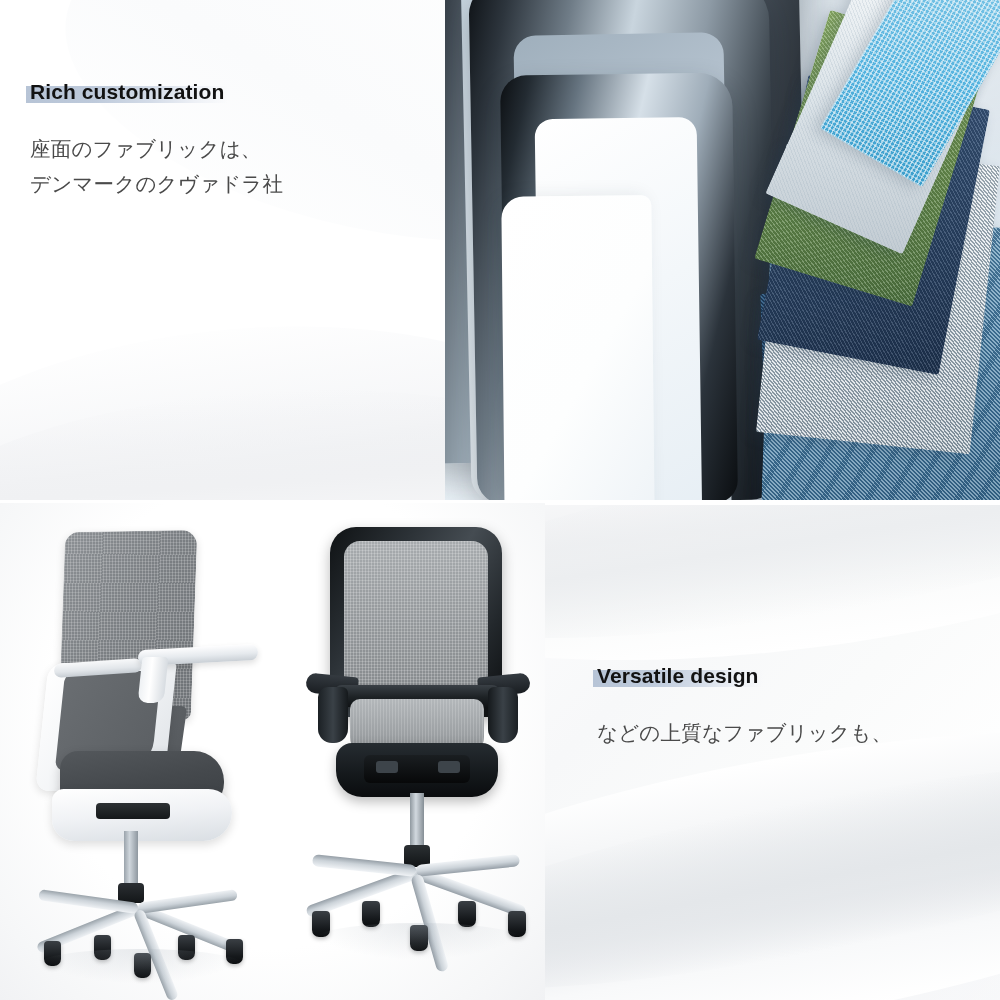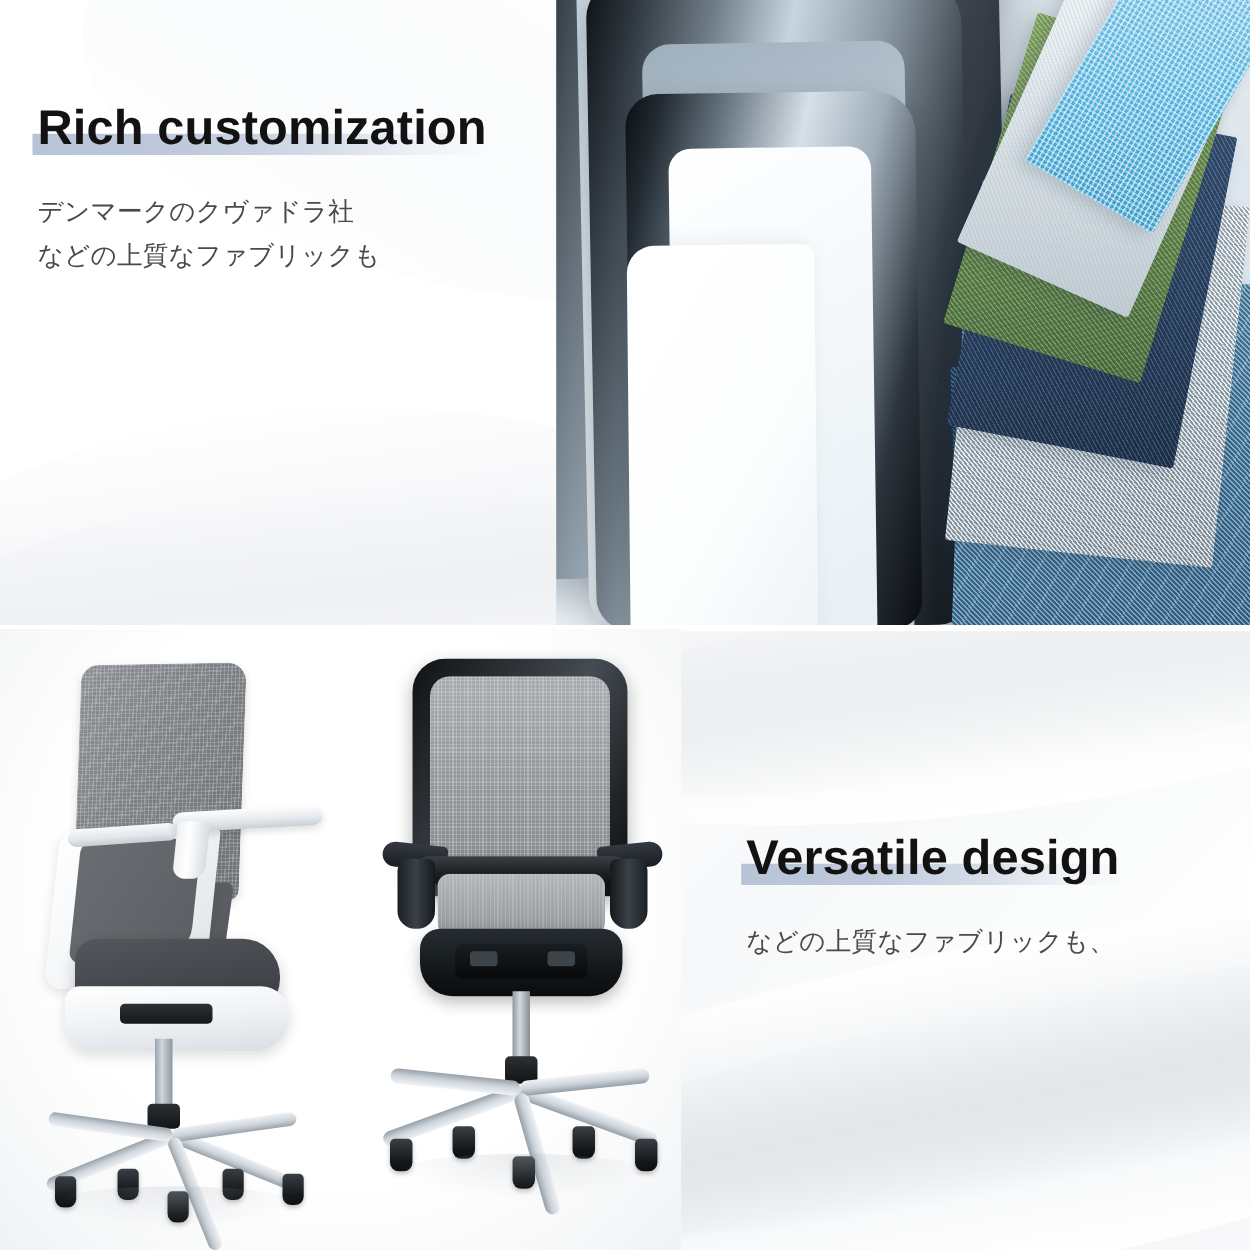--- a/index.html
+++ b/index.html
@@ -28,21 +28,21 @@
 
   
   .text-block{position:absolute;z-index:6;}
   .tb-top{left:30px;top:80px;width:400px;}
 
   .headline-wrap{position:relative;display:inline-block;}
   .headline-hl{position:absolute;left:-4px;right:-4px;bottom:2px;height:17px;
     background:linear-gradient(90deg,#b7c4d6 0%,#becadb 34%,#d4dce8 62%,#eef1f6 84%,rgba(255,255,255,0) 100%);
     z-index:0;}
   .headline{position:relative;z-index:1;margin:0;
-    font-size:39px;font-weight:bold;color:#121212;letter-spacing:.1px;line-height:1.18;
+    font-size:21px;font-weight:bold;color:#121212;letter-spacing:.1px;line-height:1.18;
     white-space:nowrap;}
 
   .body-copy{margin:0;padding-top:26px;font-size:20.5px;line-height:1.72;color:#4a4a4a;
     font-weight:400;letter-spacing:.2px;}
   .body-copy .ln{display:block;white-space:nowrap;}
 
   
   .photo-topright{position:absolute;left:445px;top:0;width:555px;height:500px;overflow:hidden;
     background:linear-gradient(158deg,#b9c7d2 0%,#c2cfd9 22%,#d3dee7 48%,#e2ecf3 70%,#eaf2f7 100%);}
   .tr-glow{position:absolute;left:-40px;bottom:-150px;width:620px;height:420px;
@@ -274,22 +274,22 @@
         <div class="swatch sw-1"></div>
       </div>
     </div>
 
     <div class="text-block tb-top">
       <div class="headline-wrap">
         <span class="headline-hl"></span>
         <h2 class="headline">Rich customization</h2>
       </div>
       <p class="body-copy">
+        <span class="ln">座面のファブリックは、</span>
         <span class="ln">デンマークのクヴァドラ社</span>
-        <span class="ln">などの上質なファブリックも</span>
       </p>
     </div>
   </div>
 
   <div class="bottom-section">
 
     <div class="photo-chairs">
       <div class="chairs-vignette"></div>
 
       <div class="chair c1">

